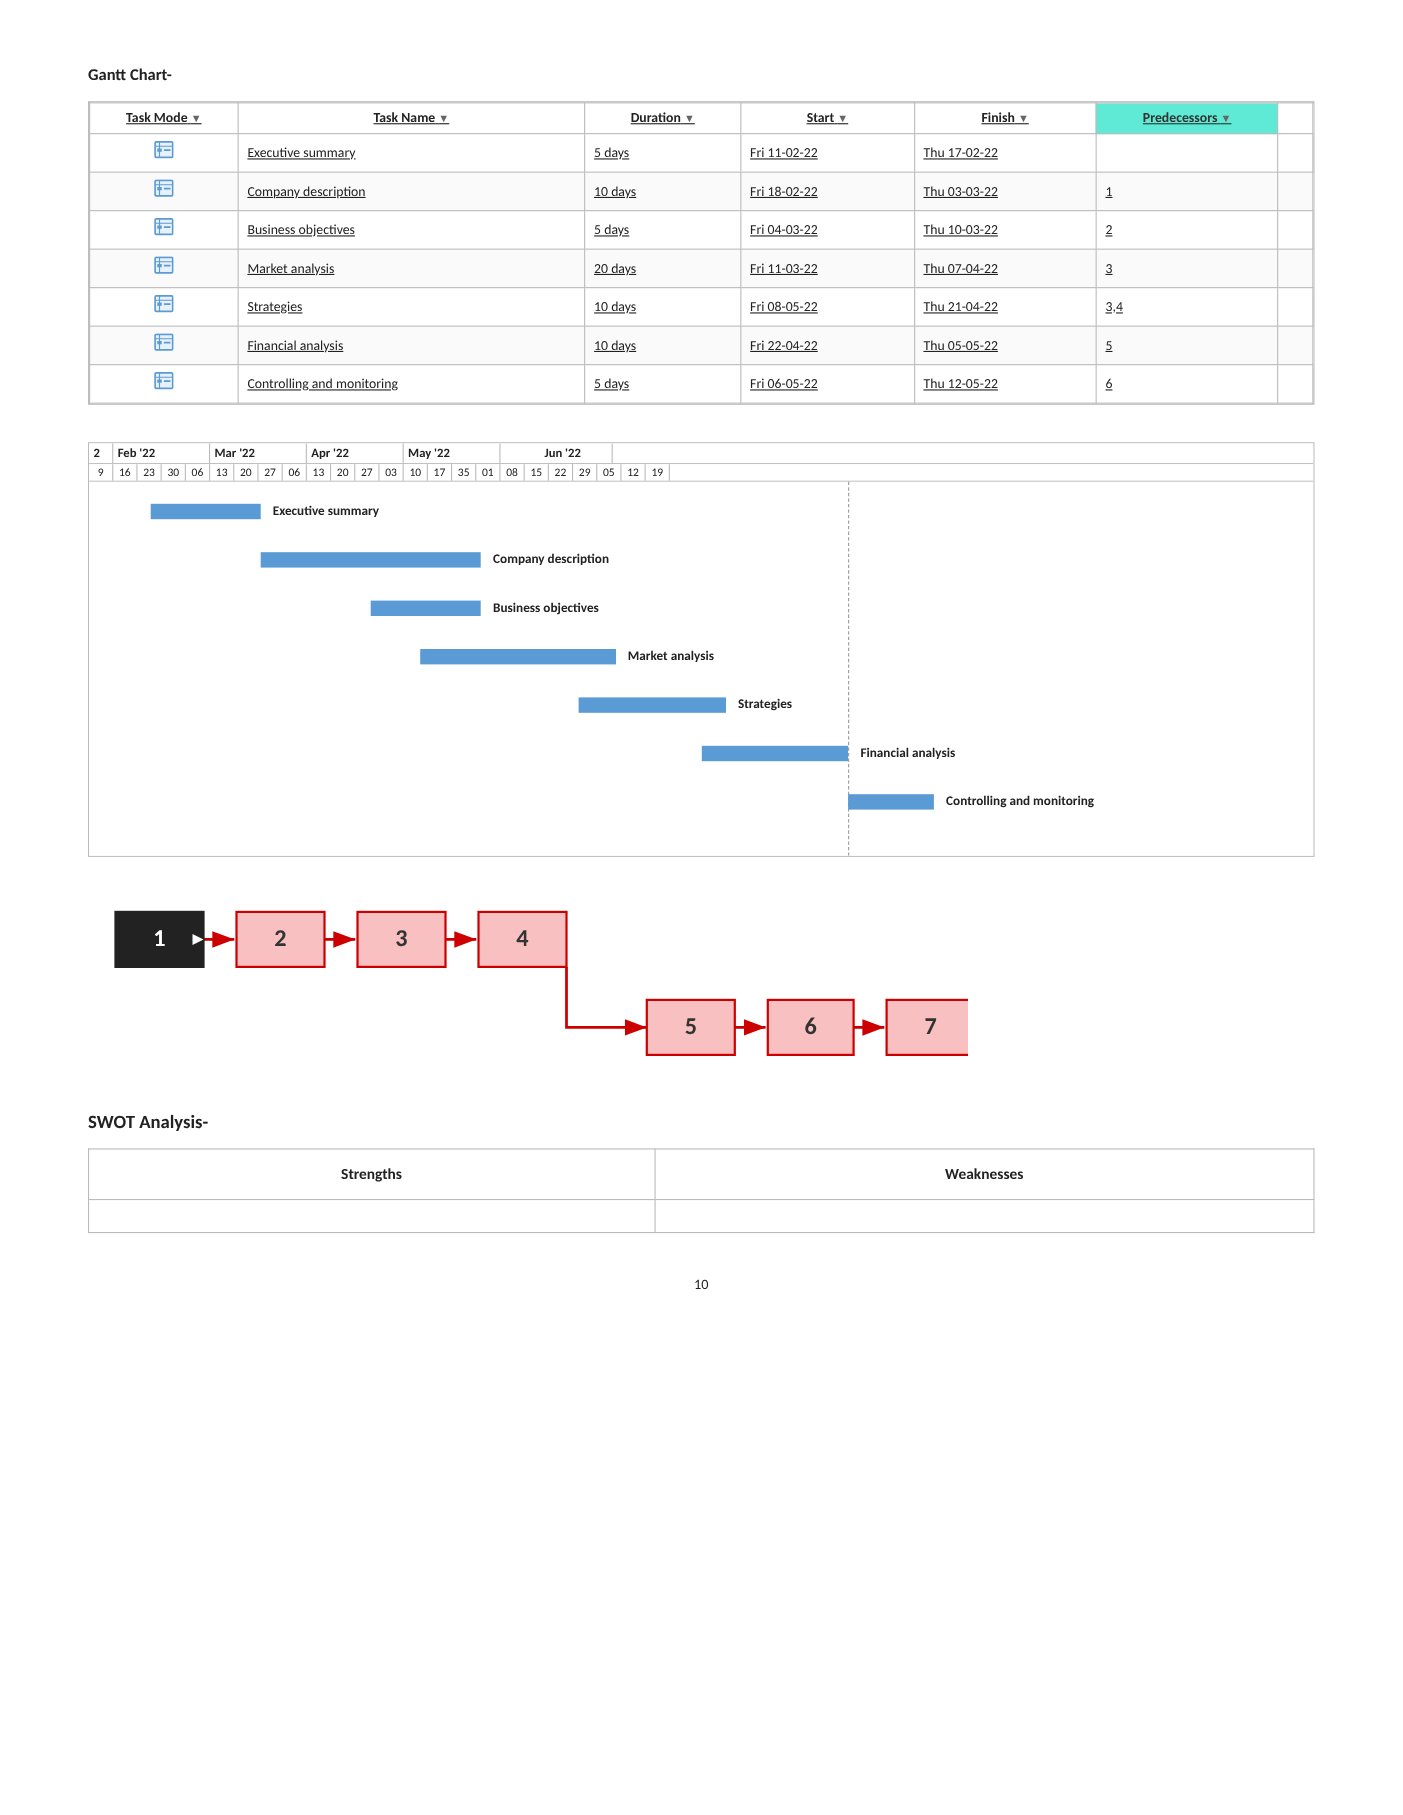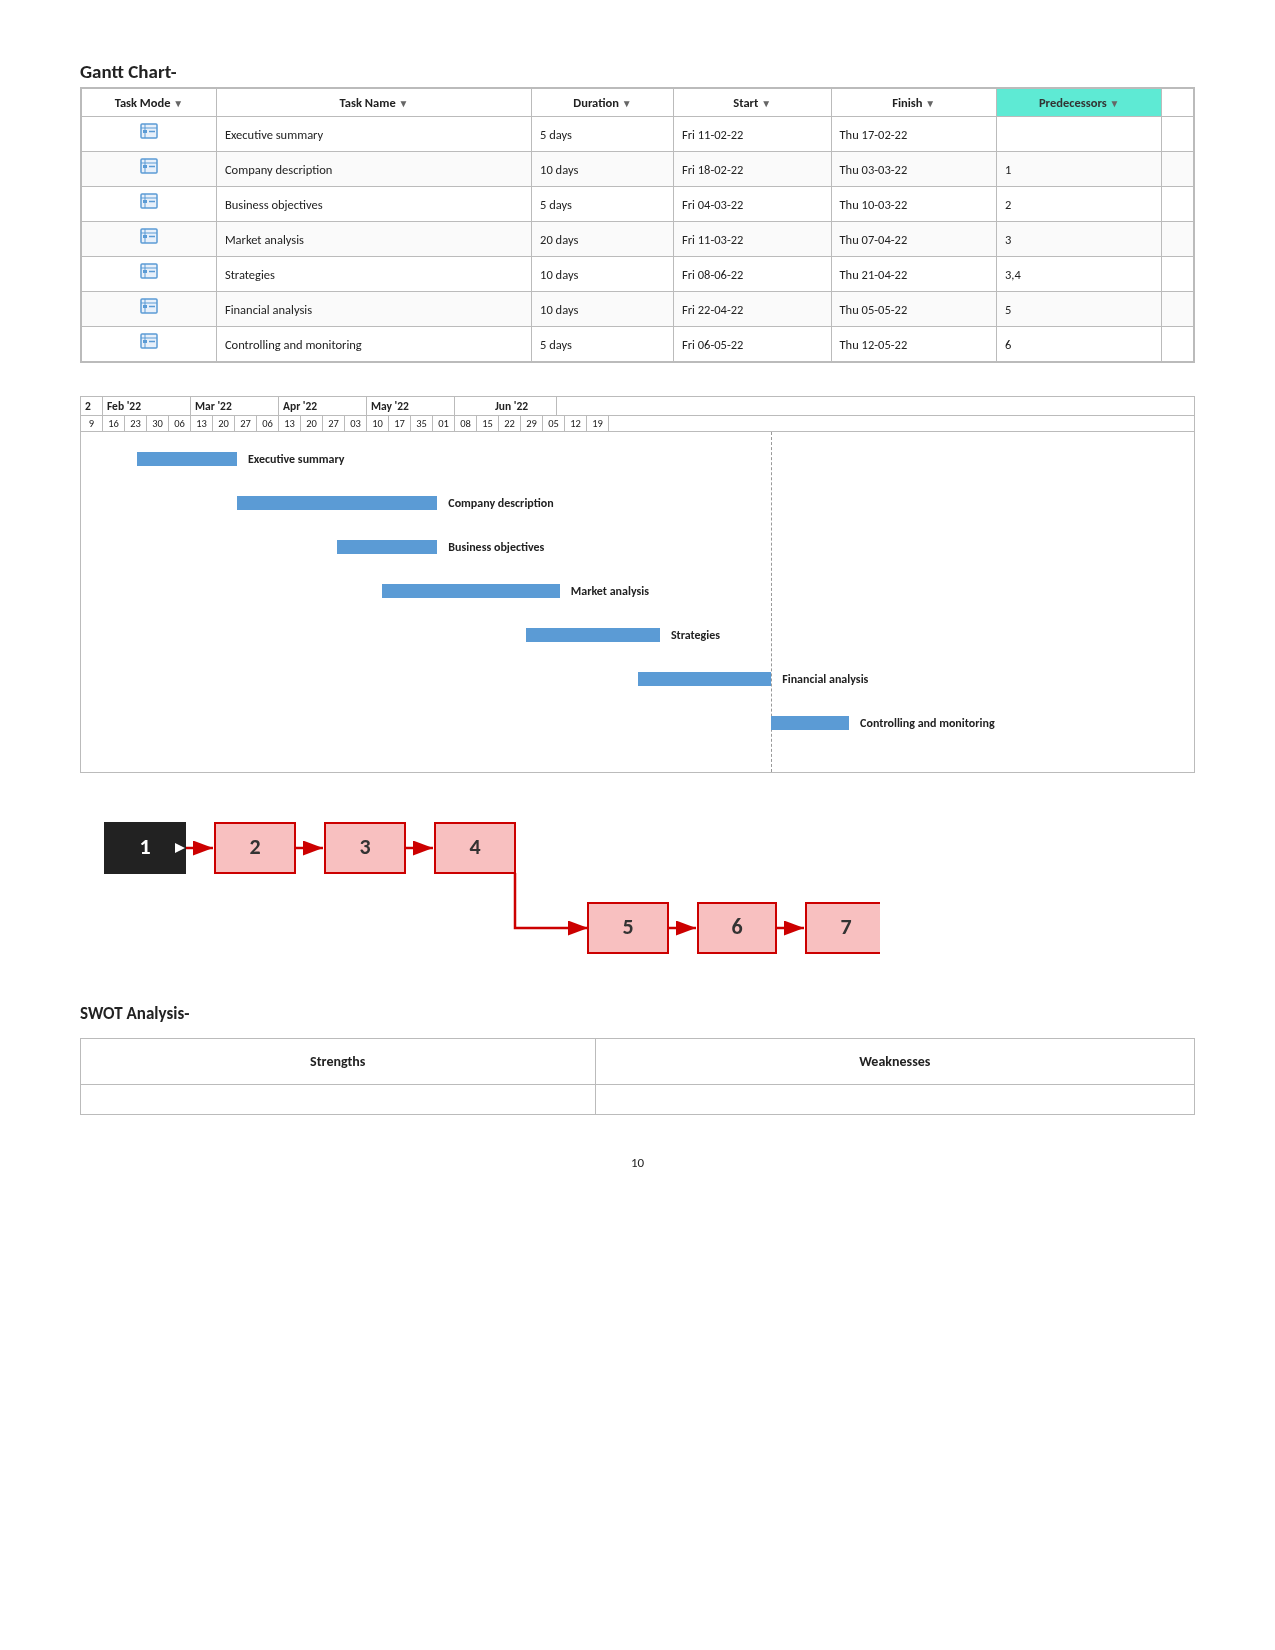--- a/index.html
+++ b/index.html
@@ -9,40 +9,41 @@
       font-size: 13px;
       color: #222;
       width: 1275px;
       min-height: 1650px;
       padding: 60px 80px;
     }
 
     
     .section-title {
       font-weight: bold;
-      font-size: 19px;
-      margin-bottom: 4px;
+      font-size: 15px;
+      margin-bottom: 14px;
     }
 
     
     .gantt-table-wrapper {
       border: 1px solid #bbb;
       display: inline-block;
       margin-bottom: 30px;
       width: 100%;
     }
     .gantt-table {
       width: 100%;
       border-collapse: collapse;
       font-size: 12.5px;
     }
     .gantt-table th, .gantt-table td {
       border: 1px solid #bbb;
       padding: 6px 8px;
       vertical-align: middle;
+      text-decoration: underline;
     }
     .gantt-table thead th {
       background: #fff;
       font-weight: bold;
       white-space: nowrap;
     }
     .gantt-table thead th.col-predecessors {
       background: #5eead4;
       color: #333;
     }
@@ -285,21 +286,21 @@
         <svg width="18" height="18" viewBox="0 0 18 18">
           <rect x="1" y="1" width="16" height="14" rx="1" fill="#e8f0fa" stroke="#5b9bd5" stroke-width="1.5"></rect>
           <line x1="1" y1="5" x2="17" y2="5" stroke="#5b9bd5" stroke-width="1"></line>
           <line x1="5" y1="1" x2="5" y2="15" stroke="#5b9bd5" stroke-width="1"></line>
           <rect x="3" y="7" width="4" height="3" fill="#5b9bd5"></rect>
           <line x1="9" y1="8.5" x2="15" y2="8.5" stroke="#5b9bd5" stroke-width="1.5"></line>
         </svg>
       </td>
       <td>Strategies</td>
       <td>10 days</td>
-      <td>Fri 08-06-22</td>
+      <td>Fri 08-05-22</td>
       <td>Thu 21-04-22</td>
       <td>3,4</td>
       <td></td>
     </tr>
         <tr>
       <td class="icon-cell">
         <svg width="18" height="18" viewBox="0 0 18 18">
           <rect x="1" y="1" width="16" height="14" rx="1" fill="#e8f0fa" stroke="#5b9bd5" stroke-width="1.5"></rect>
           <line x1="1" y1="5" x2="17" y2="5" stroke="#5b9bd5" stroke-width="1"></line>
           <line x1="5" y1="1" x2="5" y2="15" stroke="#5b9bd5" stroke-width="1"></line>

